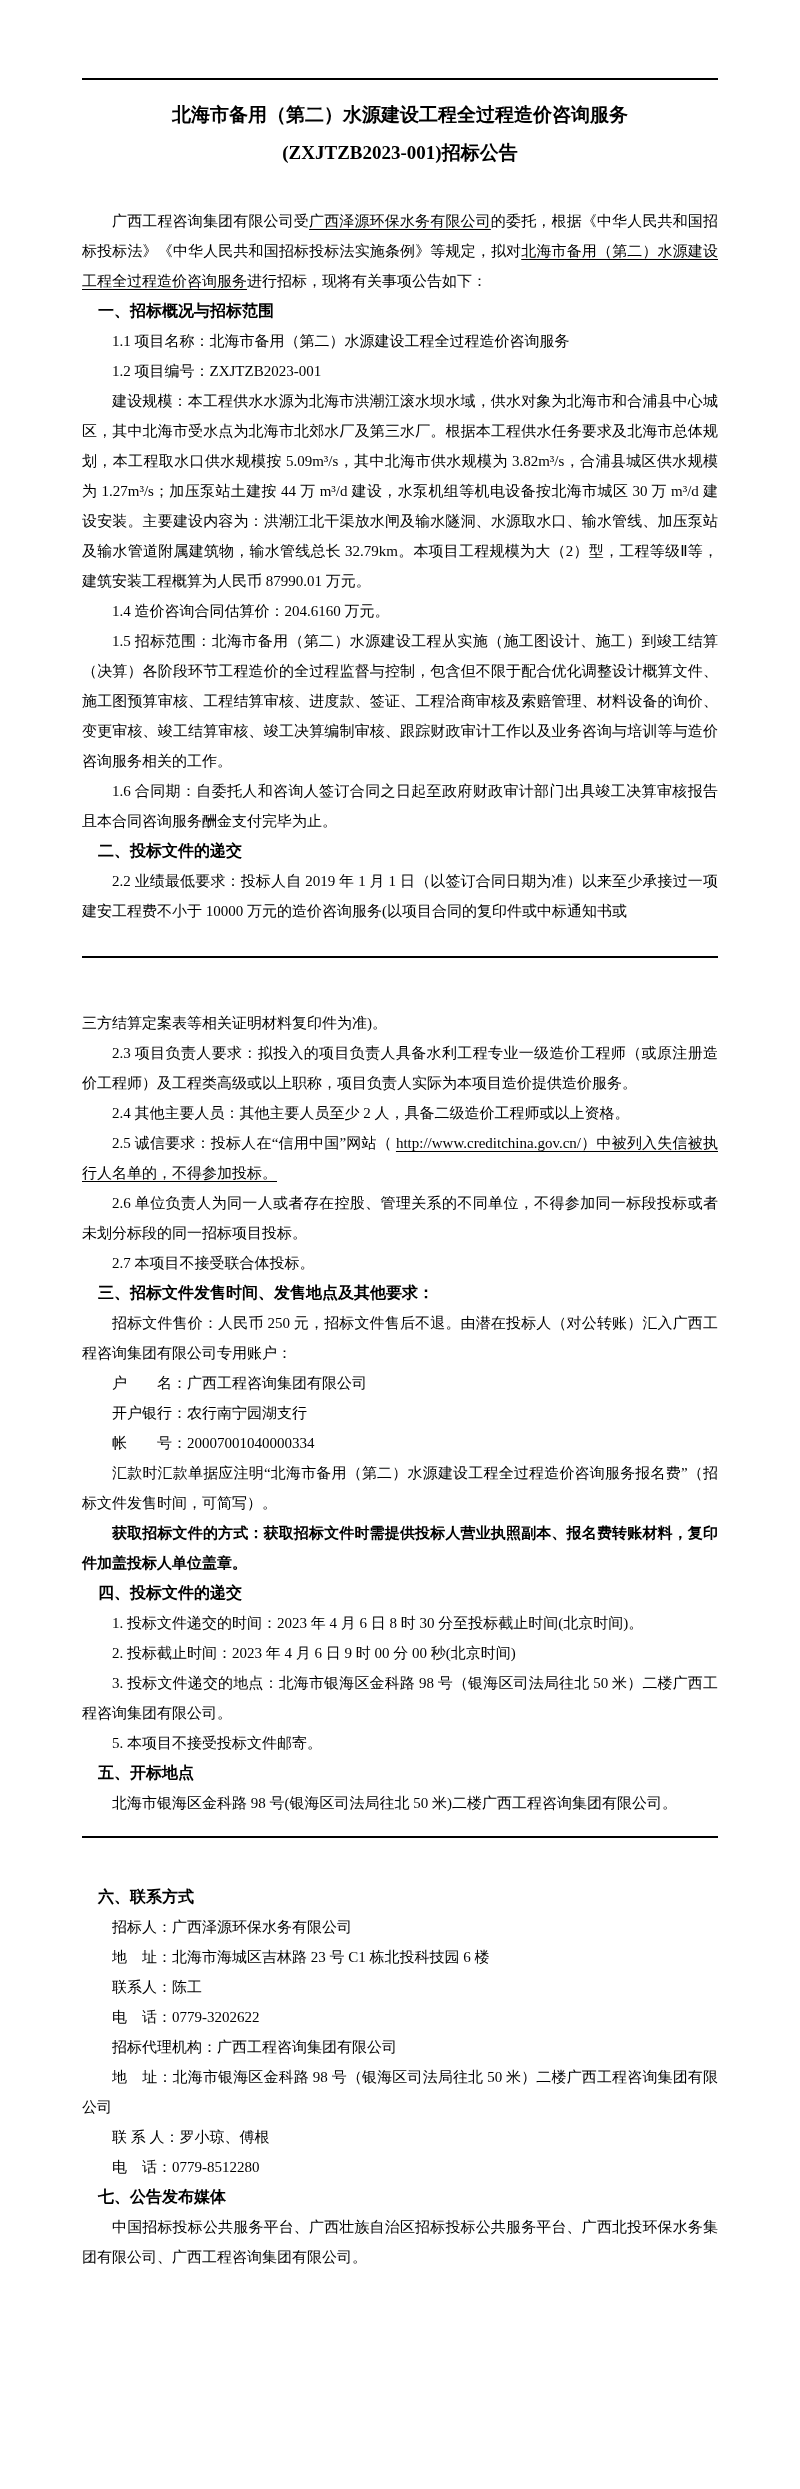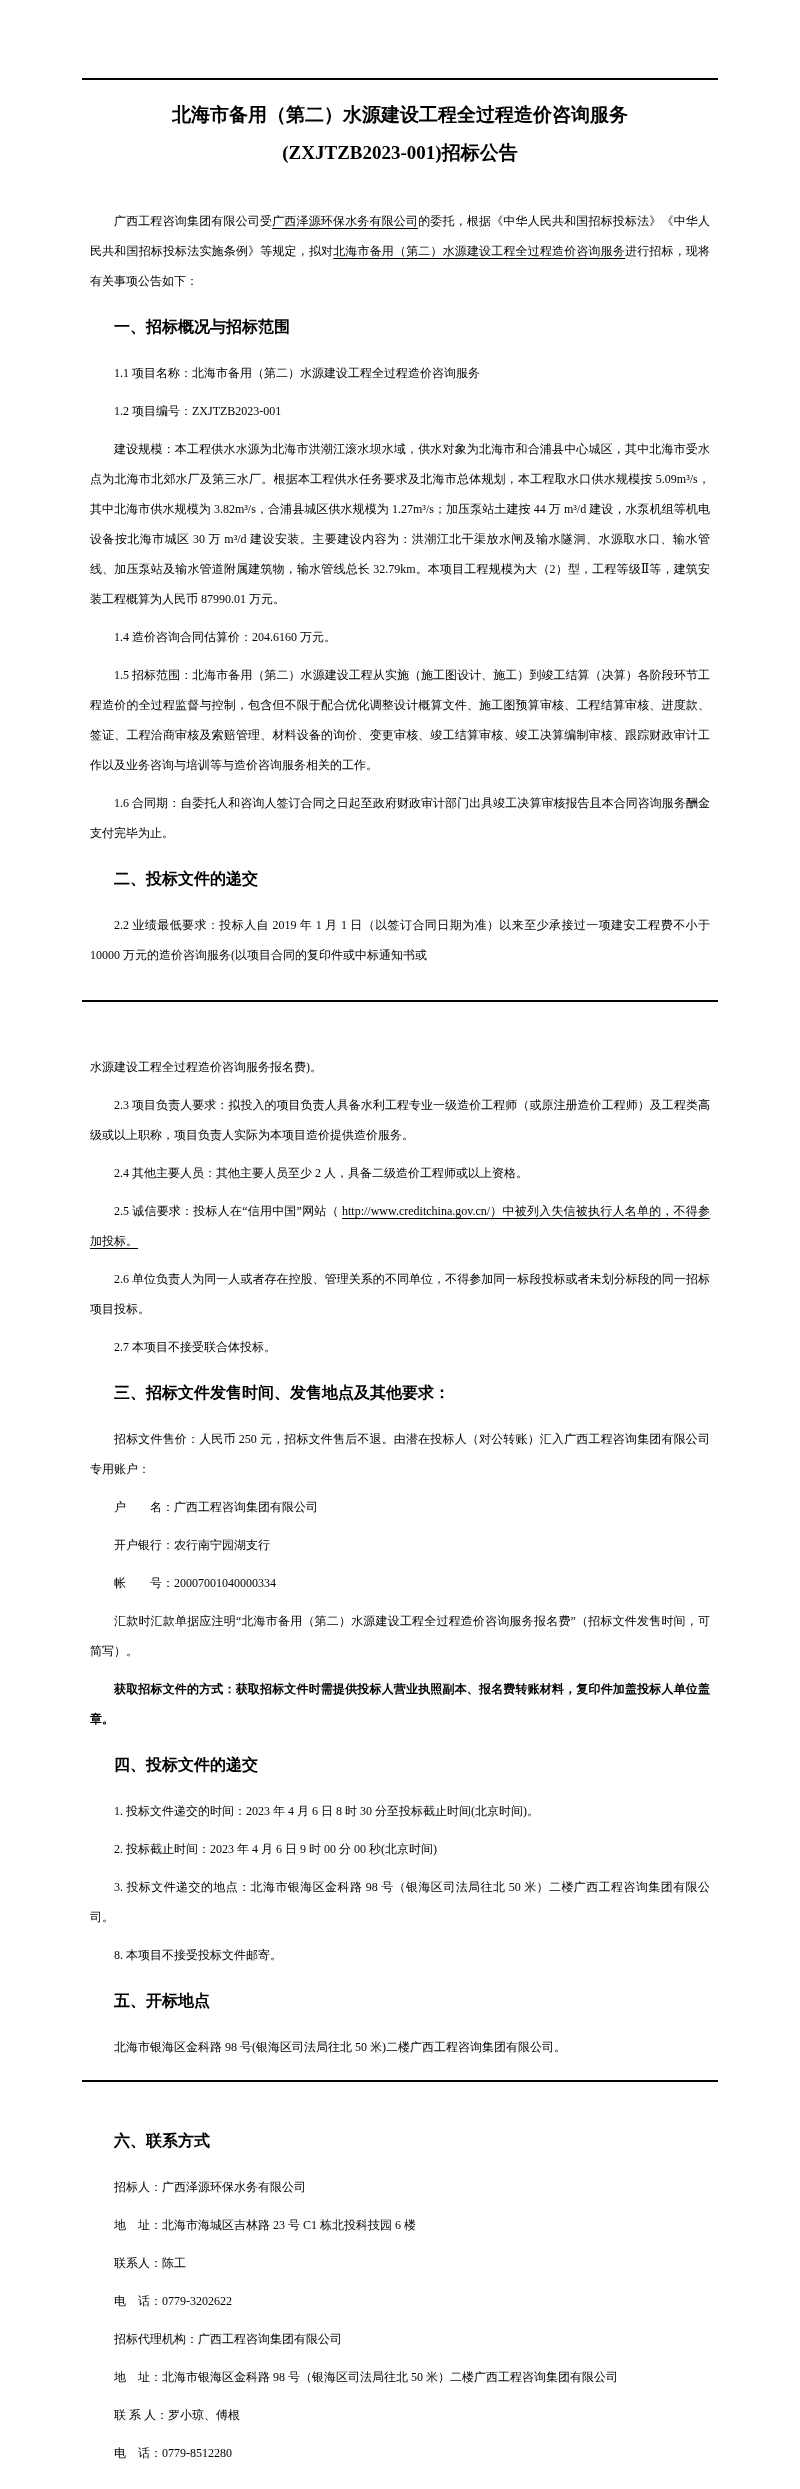--- a/index.html
+++ b/index.html
@@ -28,28 +28,29 @@
     font-size: 19px;
     font-weight: 700;
     line-height: 38px;
     text-align: center;
     margin: 16px 30px 34px 30px;
   }
   h2.heading {
     font-size: 16px;
     font-weight: 700;
     line-height: 30px;
-    margin: 16px;
+    margin: 0;
     text-indent: 1em;
   }
   p.para {
-    font-size: 12px;
+    font-size: 15px;
     line-height: 30px;
-    margin: 8px;
+    margin: 0;
     text-align: justify;
+    font-family: Liberation Serif, serif;
   }
   p.indent { text-indent: 2em; }
   p.bold { font-weight: 700; }
   .u { text-decoration: underline; text-underline-offset: 3px; }
 </style>
 </head>
 <body>
 
 <div class="doc" data-name="tender-announcement-document">
   <div id="doc-content" data-name="document-body">
@@ -59,38 +60,38 @@
       <h2 class="heading" data-name="section-1-heading">一、招标概况与招标范围</h2>
       <p class="para indent" data-name="project-name-line"><span data-name="text-run">1.1 项目名称：北海市备用（第二）水源建设工程全过程造价咨询服务</span></p>
       <p class="para indent" data-name="project-number-line"><span data-name="text-run">1.2 项目编号：ZXJTZB2023-001</span></p>
       <p class="para indent" data-name="construction-scale-paragraph"><span data-name="text-run">建设规模：本工程供水水源为北海市洪潮江滚水坝水域，供水对象为北海市和合浦县中心城区，其中北海市受水点为北海市北郊水厂及第三水厂。根据本工程供水任务要求及北海市总体规划，本工程取水口供水规模按 5.09m³/s，其中北海市供水规模为 3.82m³/s，合浦县城区供水规模为 1.27m³/s；加压泵站土建按 44 万 m³/d 建设，水泵机组等机电设备按北海市城区 30 万 m³/d 建设安装。主要建设内容为：洪潮江北干渠放水闸及输水隧洞、水源取水口、输水管线、加压泵站及输水管道附属建筑物，输水管线总长 32.79km。本项目工程规模为大（2）型，工程等级Ⅱ等，建筑安装工程概算为人民币 87990.01 万元。</span></p>
       <p class="para indent" data-name="contract-estimate-line"><span data-name="text-run">1.4 造价咨询合同估算价：204.6160 万元。</span></p>
       <p class="para indent" data-name="tender-scope-paragraph"><span data-name="text-run">1.5 招标范围：北海市备用（第二）水源建设工程从实施（施工图设计、施工）到竣工结算（决算）各阶段环节工程造价的全过程监督与控制，包含但不限于配合优化调整设计概算文件、施工图预算审核、工程结算审核、进度款、签证、工程洽商审核及索赔管理、材料设备的询价、变更审核、竣工结算审核、竣工决算编制审核、跟踪财政审计工作以及业务咨询与培训等与造价咨询服务相关的工作。</span></p>
       <p class="para indent" data-name="contract-period-paragraph"><span data-name="text-run">1.6 合同期：自委托人和咨询人签订合同之日起至政府财政审计部门出具竣工决算审核报告且本合同咨询服务酬金支付完毕为止。</span></p>
       <h2 class="heading" data-name="section-2-heading">二、投标文件的递交</h2>
       <p class="para indent" data-name="performance-requirement-paragraph"><span data-name="text-run">2.2 业绩最低要求：投标人自 2019 年 1 月 1 日（以签订合同日期为准）以来至少承接过一项建安工程费不小于 10000 万元的造价咨询服务(以项目合同的复印件或中标通知书或</span></p>
       <div class="page-divider divider-mid-1" data-name="page-divider-1"></div>
-      <p class="para" data-name="performance-requirement-continuation"><span data-name="text-run">水源建设工程全过程造价咨询服务报名费)。</span></p>
+      <p class="para" data-name="performance-requirement-continuation"><span data-name="text-run">三方结算定案表等相关证明材料复印件为准)。</span></p>
       <p class="para indent" data-name="project-leader-requirement-paragraph"><span data-name="text-run">2.3 项目负责人要求：拟投入的项目负责人具备水利工程专业一级造价工程师（或原注册造价工程师）及工程类高级或以上职称，项目负责人实际为本项目造价提供造价服务。</span></p>
       <p class="para indent" data-name="key-staff-requirement-line"><span data-name="text-run">2.4 其他主要人员：其他主要人员至少 2 人，具备二级造价工程师或以上资格。</span></p>
       <p class="para indent" data-name="credit-requirement-paragraph"><span data-name="text-run">2.5 诚信要求：投标人在“信用中国”网站（ </span><span class="u" data-name="credit-china-url">http://www.creditchina.gov.cn/</span><span class="u" data-name="text-run">）中被列入失信被执行人名单的，不得参加投标。</span></p>
       <p class="para indent" data-name="same-legal-person-paragraph"><span data-name="text-run">2.6 单位负责人为同一人或者存在控股、管理关系的不同单位，不得参加同一标段投标或者未划分标段的同一招标项目投标。</span></p>
       <p class="para indent" data-name="no-consortium-line"><span data-name="text-run">2.7 本项目不接受联合体投标。</span></p>
       <h2 class="heading" data-name="section-3-heading">三、招标文件发售时间、发售地点及其他要求：</h2>
       <p class="para indent" data-name="document-price-paragraph"><span data-name="text-run">招标文件售价：人民币 250 元，招标文件售后不退。由潜在投标人（对公转账）汇入广西工程咨询集团有限公司专用账户：</span></p>
       <p class="para indent" data-name="account-name-line"><span data-name="text-run">户　　名：广西工程咨询集团有限公司</span></p>
       <p class="para indent" data-name="bank-line"><span data-name="text-run">开户银行：农行南宁园湖支行</span></p>
       <p class="para indent" data-name="account-number-line"><span data-name="text-run">帐　　号：20007001040000334</span></p>
       <p class="para indent" data-name="remittance-note-paragraph"><span data-name="text-run">汇款时汇款单据应注明“北海市备用（第二）水源建设工程全过程造价咨询服务报名费”（招标文件发售时间，可简写）。</span></p>
       <p class="para indent bold" data-name="obtain-method-paragraph"><span data-name="text-run">获取招标文件的方式：获取招标文件时需提供投标人营业执照副本、报名费转账材料，复印件加盖投标人单位盖章。</span></p>
       <h2 class="heading" data-name="section-4-heading">四、投标文件的递交</h2>
       <p class="para indent" data-name="submission-time-line"><span data-name="text-run">1. 投标文件递交的时间：2023 年 4 月 6 日 8 时 30 分至投标截止时间(北京时间)。</span></p>
       <p class="para indent" data-name="deadline-line"><span data-name="text-run">2. 投标截止时间：2023 年 4 月 6 日 9 时 00 分 00 秒(北京时间)</span></p>
       <p class="para indent" data-name="submission-place-paragraph"><span data-name="text-run">3. 投标文件递交的地点：北海市银海区金科路 98 号（银海区司法局往北 50 米）二楼广西工程咨询集团有限公司。</span></p>
-      <p class="para indent" data-name="no-mailing-line"><span data-name="text-run">8. 本项目不接受投标文件邮寄。</span></p>
+      <p class="para indent" data-name="no-mailing-line"><span data-name="text-run">5. 本项目不接受投标文件邮寄。</span></p>
       <h2 class="heading" data-name="section-5-heading">五、开标地点</h2>
       <p class="para indent" data-name="bid-opening-place-paragraph"><span data-name="text-run">北海市银海区金科路 98 号(银海区司法局往北 50 米)二楼广西工程咨询集团有限公司。</span></p>
       <div class="page-divider divider-mid-2" data-name="page-divider-2"></div>
       <h2 class="heading" data-name="section-6-heading">六、联系方式</h2>
       <p class="para indent" data-name="tenderee-line"><span data-name="text-run">招标人：广西泽源环保水务有限公司</span></p>
       <p class="para indent" data-name="tenderee-address-line"><span data-name="text-run">地　址：北海市海城区吉林路 23 号 C1 栋北投科技园 6 楼</span></p>
       <p class="para indent" data-name="tenderee-contact-line"><span data-name="text-run">联系人：陈工</span></p>
       <p class="para indent" data-name="tenderee-phone-line"><span data-name="text-run">电　话：0779-3202622</span></p>
       <p class="para indent" data-name="agency-line"><span data-name="text-run">招标代理机构：广西工程咨询集团有限公司</span></p>
       <p class="para indent" data-name="agency-address-paragraph"><span data-name="text-run">地　址：北海市银海区金科路 98 号（银海区司法局往北 50 米）二楼广西工程咨询集团有限公司</span></p>

